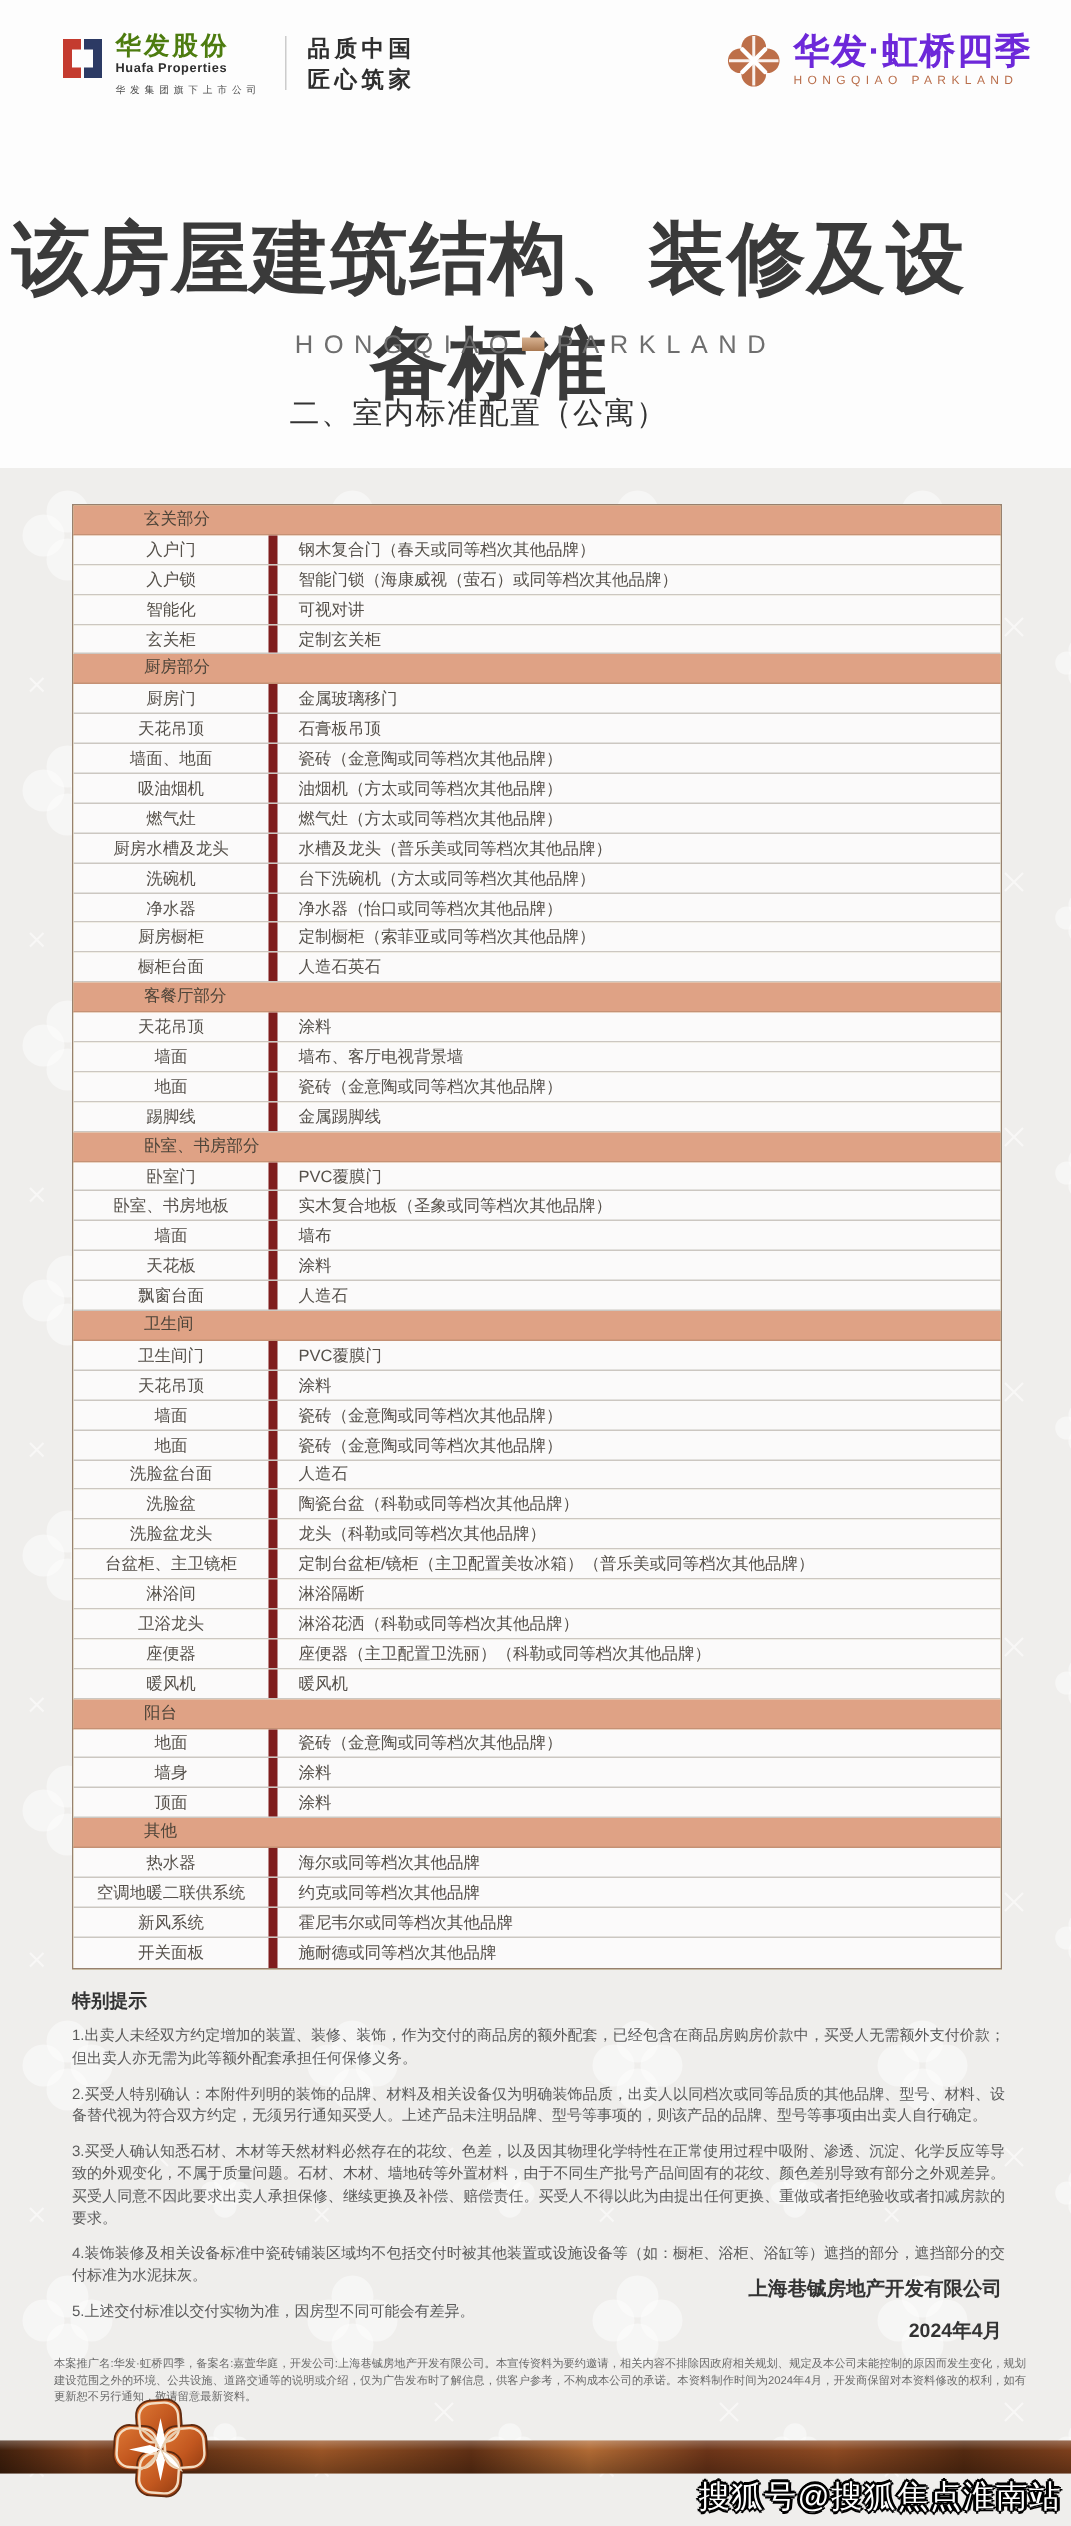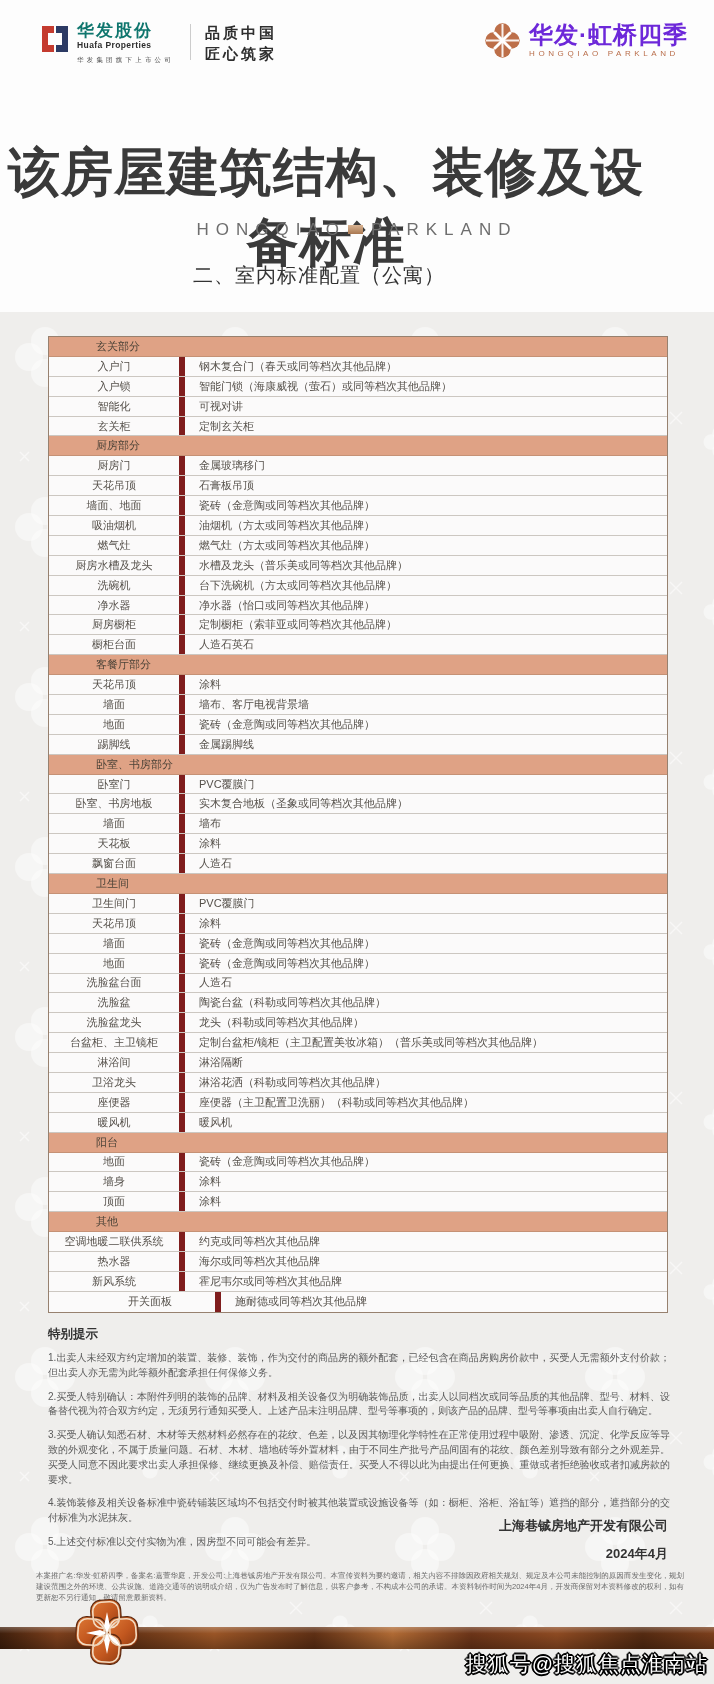--- a/index.html
+++ b/index.html
@@ -6,21 +6,21 @@
   body{width:714px;font-family:"Liberation Sans","DejaVu Sans",sans-serif;background:#ffffff;}
   .page{position:relative;width:714px;height:1684px;overflow:hidden;background:#fdfdfd;}
   .gray-zone{position:absolute;left:0;top:312px;width:714px;height:1372px;background:#efeeec;}
   .pattern-svg{position:absolute;left:0;top:0;}
 
   
   .hdr{position:absolute;left:0;top:18px;width:714px;height:60px;}
   .hdr-left{position:absolute;left:40px;top:4px;display:flex;align-items:flex-start;}
   .hf-mark{width:30px;height:30px;margin-top:2px;}
   .hf-txt{margin-left:7px;}
-  .hf-cn{font-size:17px;font-weight:bold;color:#0f766e;letter-spacing:2px;line-height:18px;}
+  .hf-cn{font-size:17px;font-weight:bold;color:#4d7c0f;letter-spacing:2px;line-height:18px;}
   .hf-en{font-size:8.5px;font-weight:bold;color:#2e2e2e;letter-spacing:.4px;line-height:10px;}
   .hf-sub{font-size:6.5px;color:#4a4a4a;letter-spacing:3.2px;margin-top:6px;white-space:nowrap;}
   .hdr-div{width:1px;height:36px;background:#cccccc;margin:2px 14px 0 16px;}
   .slogan{font-size:15px;font-weight:bold;color:#2e2e2e;letter-spacing:3px;line-height:21px;margin-top:0;}
   .hdr-right{position:absolute;right:26px;top:4px;display:flex;align-items:center;}
   .pk-txt{margin-left:8px;}
   .pk-cn{font-size:24px;font-weight:bold;color:#6d28d9;letter-spacing:1px;line-height:22px;}
   .pk-en{font-size:8px;color:#b96e4b;letter-spacing:3.6px;margin-top:3px;white-space:nowrap;}
 
   
@@ -33,21 +33,21 @@
   .section-title{position:absolute;left:0;top:262px;width:638px;text-align:center;
     font-size:20px;font-weight:normal;color:#333;letter-spacing:1px;}
 
   
   .spec-table{position:absolute;left:48px;top:336px;width:620px;
     border:1px solid #97816f;background:#fef9c3;box-sizing:border-box;}
   .t-sec{height:19.9px;line-height:19.9px;background:#dfa285;color:#4c4338;
     font-size:11px;padding-left:47px;box-sizing:border-box;border-bottom:1px solid #c59175;}
   .t-row{height:19.9px;display:flex;align-items:stretch;border-bottom:1px solid #ccc7c1;
     box-sizing:border-box;background:#fbfafa;}
-  .t-row:last-child{border-bottom:none;padding-left:36px;}
+  .t-row:last-child{border-bottom:none;}
   .t-label{width:136px;display:flex;align-items:center;justify-content:center;
     font-size:11px;color:#55504a;border-right:6px solid #7f1d1d;box-sizing:border-box;text-align:center;}
   .t-value{flex:1;display:flex;align-items:center;padding-left:14px;
     font-size:11px;color:#55504a;box-sizing:border-box;}
 
   
   .notes{position:absolute;left:48px;top:1326px;width:622px;}
   .notes-title{font-size:12.5px;font-weight:bold;color:#333;margin:0 0 8px 0;}
   .note-p{font-size:10px;color:#5a5a5a;line-height:1.48;margin:0 0 9px 0;text-align:justify;}
 
@@ -299,26 +299,26 @@
       <div class="t-row">
         <div class="t-label">墙身</div>
         <div class="t-value">涂料</div>
       </div>
       <div class="t-row">
         <div class="t-label">顶面</div>
         <div class="t-value">涂料</div>
       </div>
       <div class="t-sec">其他</div>
       <div class="t-row">
+        <div class="t-label">热水器</div>
+        <div class="t-value">海尔或同等档次其他品牌</div>
+      </div>
+      <div class="t-row">
         <div class="t-label">空调地暖二联供系统</div>
         <div class="t-value">约克或同等档次其他品牌</div>
-      </div>
-      <div class="t-row">
-        <div class="t-label">热水器</div>
-        <div class="t-value">海尔或同等档次其他品牌</div>
       </div>
       <div class="t-row">
         <div class="t-label">新风系统</div>
         <div class="t-value">霍尼韦尔或同等档次其他品牌</div>
       </div>
       <div class="t-row">
         <div class="t-label">开关面板</div>
         <div class="t-value">施耐德或同等档次其他品牌</div>
       </div>
     </div>

